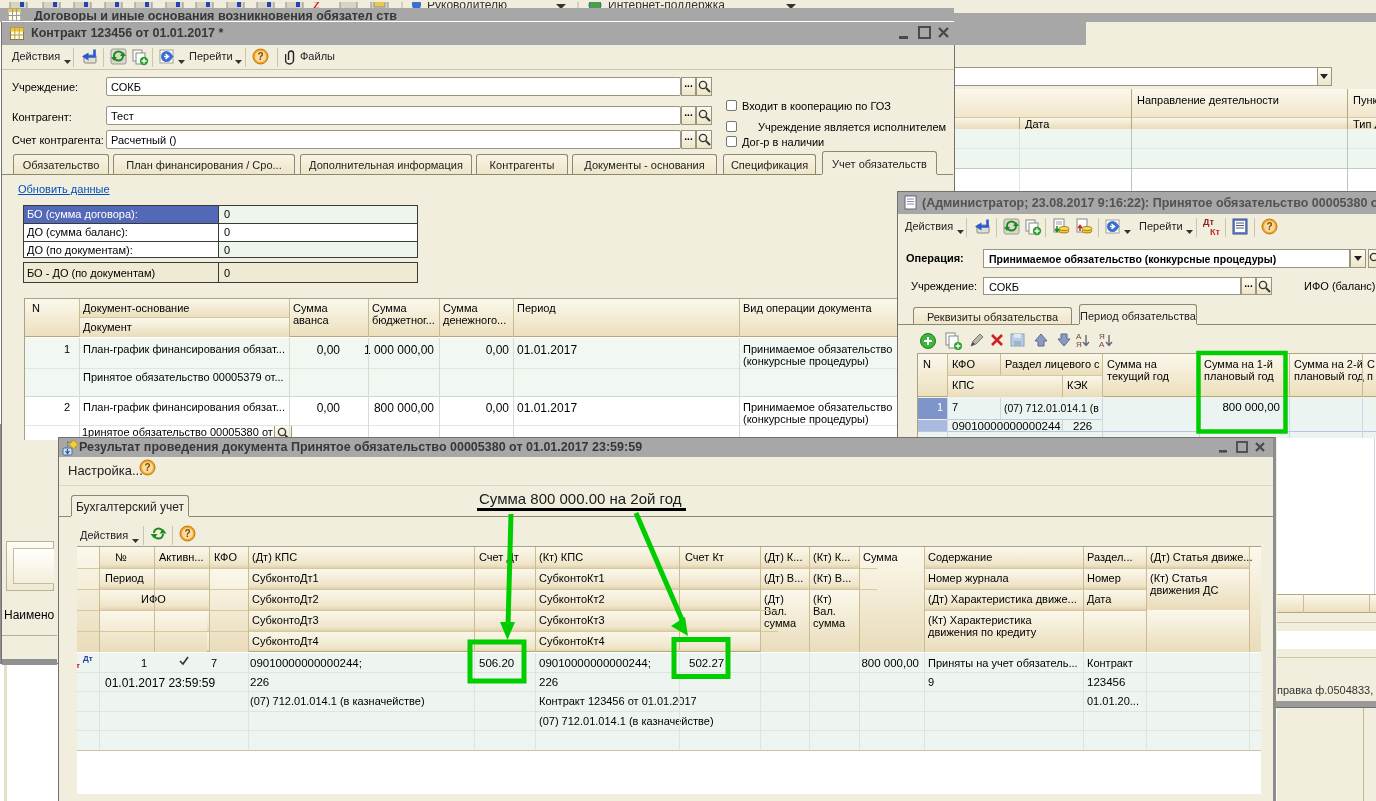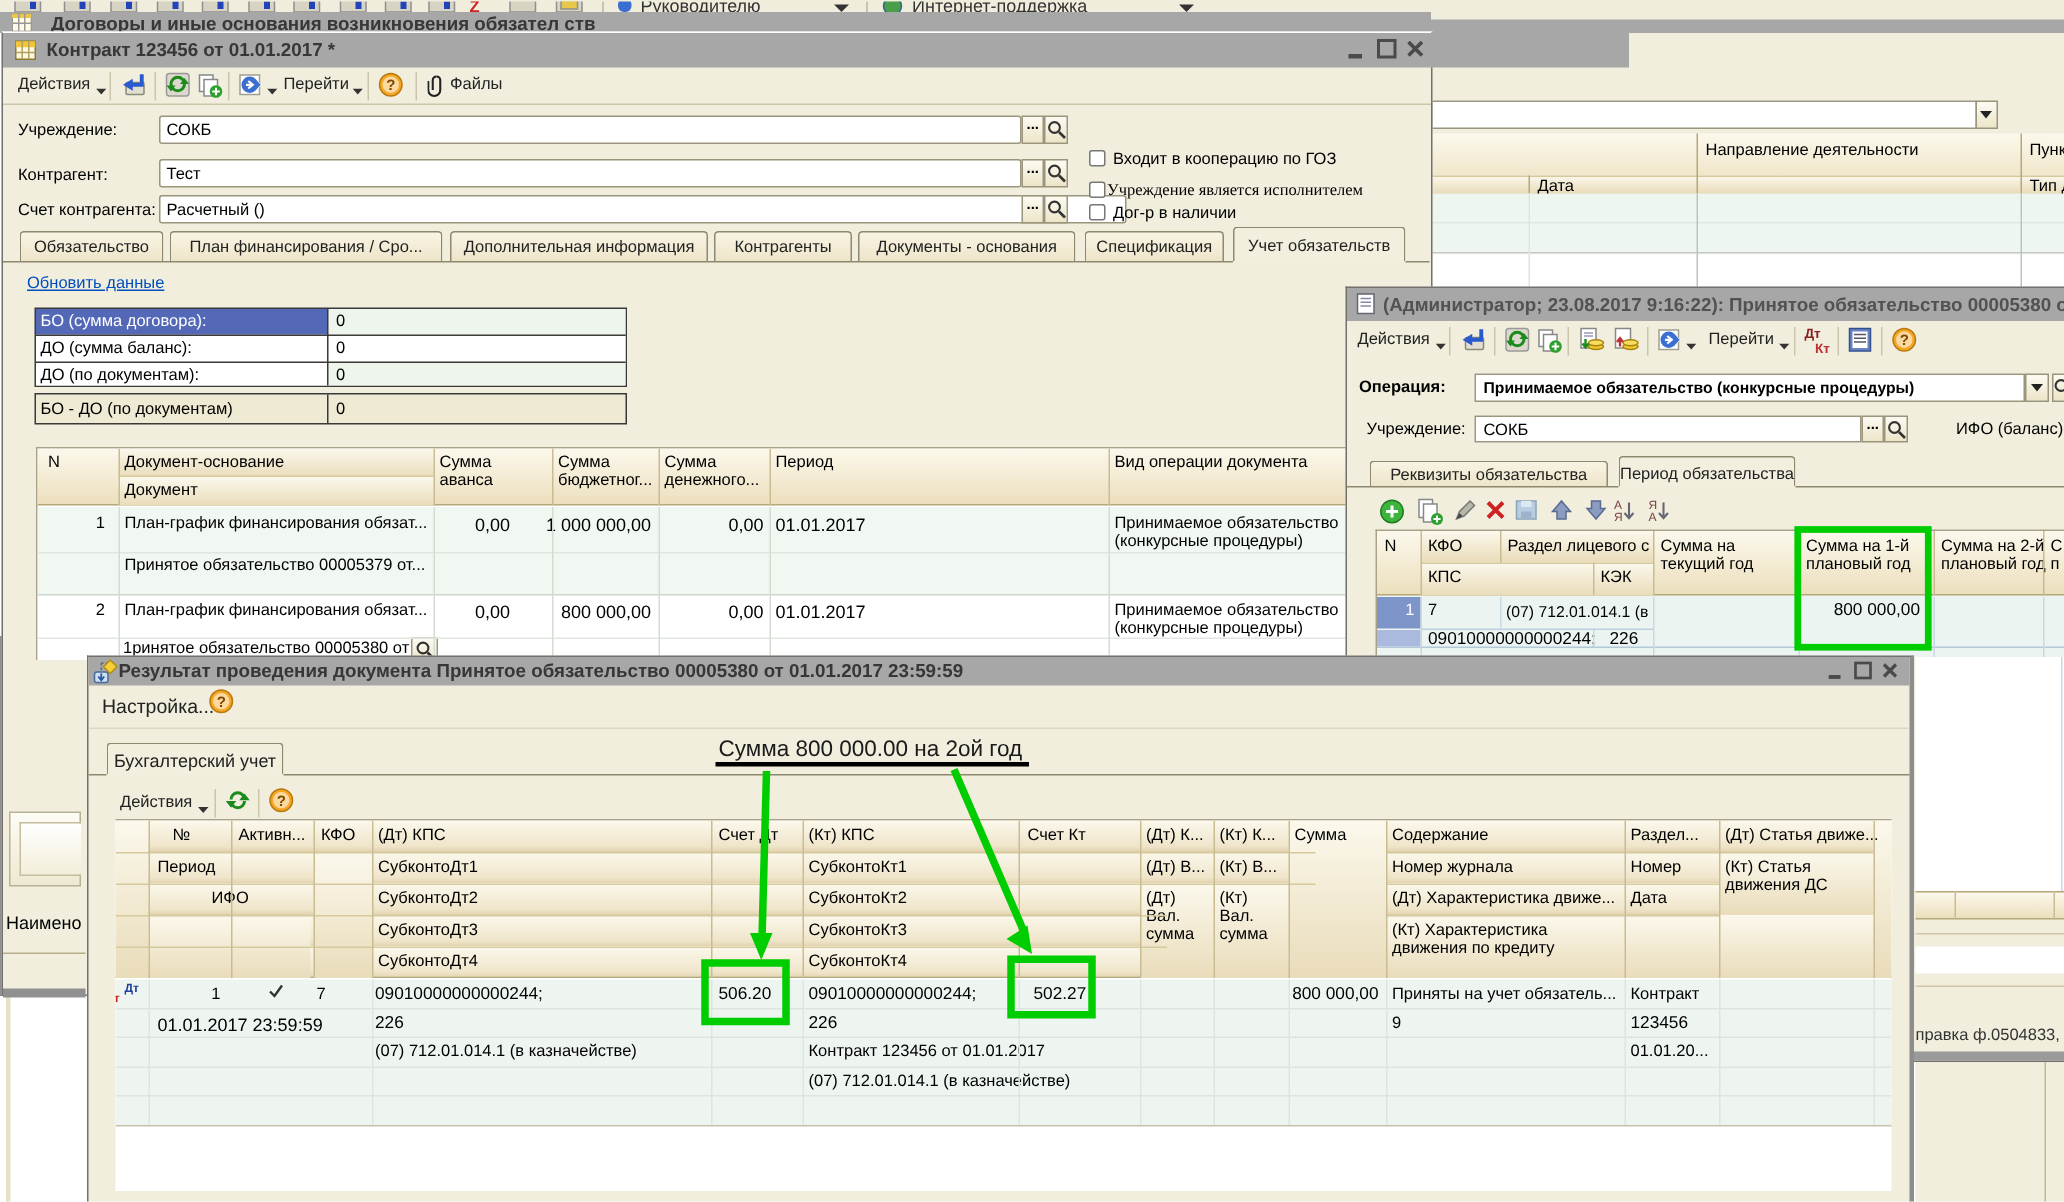--- a/index.html
+++ b/index.html
@@ -198,33 +198,33 @@
   <div class="ab" style="left:10px;top:89px;">Контрагент:</div>
   <div class="fld" style="left:104px;top:84px;width:575px;height:19px;border-radius:2px;">
       <div style="margin:3px 0 0 4px;">Тест</div>
     </div>
   <div class="btn" style="left:679px;top:84px;width:15px;height:19px;font-weight:bold;font-size:10px;">...</div>
   <div class="btn" style="left:694px;top:84px;width:16px;height:19px;"><svg width="13" height="13" style="margin-top:2px;">
         <circle cx="5" cy="5" r="3.6" fill="none" stroke="#333" stroke-width="1.4"></circle>
         <line x1="8" y1="8" x2="12" y2="12" stroke="#333" stroke-width="1.8"></line>
       </svg></div>
   <div class="ab" style="left:10px;top:112px;">Счет контрагента:</div>
-  <div class="fld" style="left:104px;top:108px;width:645px;height:19px;border-radius:2px;">
+  <div class="fld" style="left:104px;top:108px;width:575px;height:19px;border-radius:2px;">
       <div style="margin:3px 0 0 4px;">Расчетный ()</div>
     </div>
   <div class="btn" style="left:679px;top:108px;width:15px;height:19px;font-weight:bold;font-size:10px;">...</div>
   <div class="btn" style="left:694px;top:108px;width:16px;height:19px;"><svg width="13" height="13" style="margin-top:2px;">
         <circle cx="5" cy="5" r="3.6" fill="none" stroke="#333" stroke-width="1.4"></circle>
         <line x1="8" y1="8" x2="12" y2="12" stroke="#333" stroke-width="1.8"></line>
       </svg></div>
 
   <div class="ab" style="left:724px;top:78px;width:11px;height:11px;background:#fff;border:1px solid #777;border-radius:2px;"></div>
   <div class="ab" style="left:740px;top:78px;">Входит в кооперацию по ГОЗ</div>
   <div class="ab" style="left:724px;top:99px;width:11px;height:11px;background:#fff;border:1px solid #777;border-radius:2px;"></div>
-  <div class="ab" style="left:736px;top:99px;font-family:Liberation Serif, serif;">Учреждение является исполнителем</div>
+  <div class="ab" style="left:756px;top:99px;">Учреждение является исполнителем</div>
   <div class="ab" style="left:724px;top:114px;width:11px;height:11px;background:#fff;border:1px solid #777;border-radius:2px;"></div>
   <div class="ab" style="left:740px;top:114px;">Дог-р в наличии</div>
 
   <div class="tab" style="left:11px;top:132px;width:96px;height:20px;padding-top:4px;">Обязательство</div>
   <div class="tab" style="left:111px;top:132px;width:182px;height:20px;padding-top:4px;">План финансирования / Сро...</div>
   <div class="tab" style="left:298px;top:132px;width:172px;height:20px;padding-top:4px;">Дополнительная информация</div>
   <div class="tab" style="left:474px;top:132px;width:92px;height:20px;padding-top:4px;">Контрагенты</div>
   <div class="tab" style="left:570px;top:132px;width:145px;height:20px;padding-top:4px;">Документы - основания</div>
   <div class="tab" style="left:721px;top:132px;width:93px;height:20px;padding-top:4px;">Спецификация</div>
   <div class="hl" style="left:0px;top:152px;width:820px;background:#8d886e;"></div>

